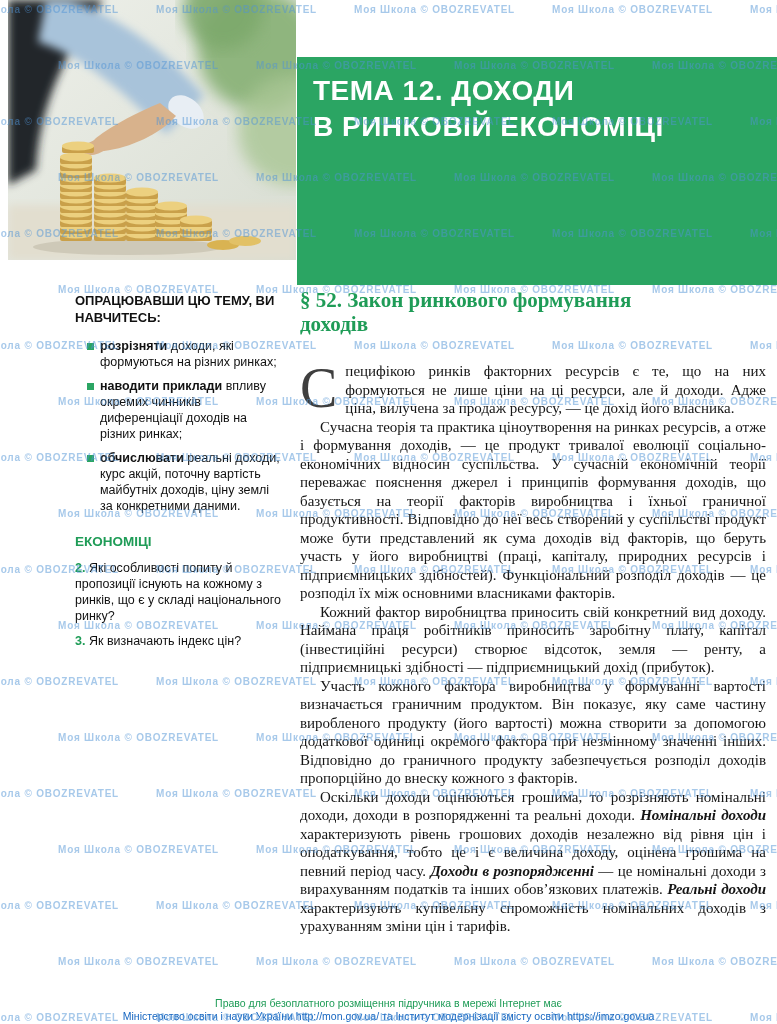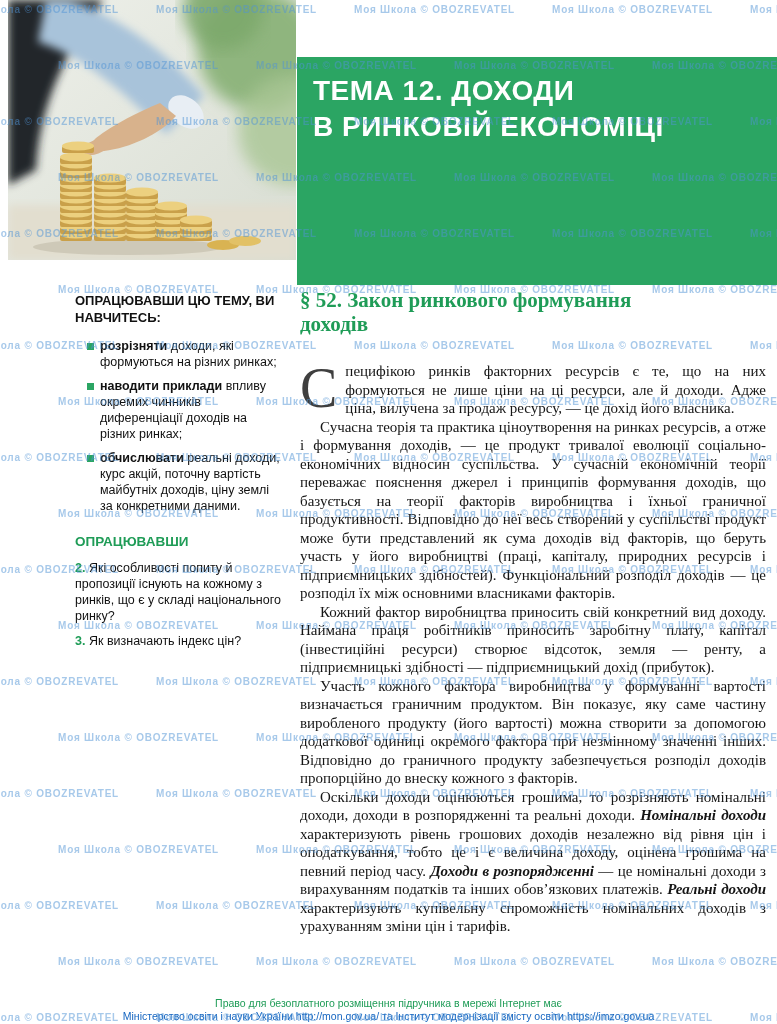--- a/index.html
+++ b/index.html
@@ -145,21 +145,21 @@
     <div class="title-line">В РИНКОВІЙ ЕКОНОМІЦІ</div>
   </div>
 
   <aside class="sidebar">
     <h3 class="learn-heading">ОПРАЦЮВАВШИ ЦЮ ТЕМУ, ВИ НАВЧИТЕСЬ:</h3>
     <ul class="learn-list">
       <li><span class="sq"></span><span class="learn-lead">розрізняти</span><span> доходи, які формуються на різних ринках;</span></li>
       <li><span class="sq"></span><span class="learn-lead">наводити приклади</span><span> впливу окремих чинників диференціації доходів на різних ринках;</span></li>
       <li><span class="sq"></span><span class="learn-lead">обчислювати</span><span> реальні доходи, курс акцій, поточну вартість майбутніх доходів, ціну землі за конкретними даними.</span></li>
     </ul>
-    <h3 class="recall-heading">ОПРАЦЮВАВШИ</h3>
+    <h3 class="recall-heading">ЕКОНОМІЦІ</h3>
     <ol class="recall-list">
       <li><span class="recall-num">2.</span> <span>Які особливості попиту й пропозиції існують на кожному з ринків, що є у складі національного ринку?</span></li>
       <li><span class="recall-num">3.</span> <span>Як визначають індекс цін?</span></li>
     </ol>
   </aside>
 
   <main class="main">
     <h2 class="section-heading">§ 52. Закон ринкового формування доходів</h2>
     <p class="para first"><span class="dropcap">С</span><span><span>пецифікою ринків факторних ресурсів є те, що на них формуються не лише ціни на ці ресурси, але й доходи. Адже ціна, вилучена за продаж ресурсу, — це дохід його власника.</span></span></p>
     <p class="para"><span>Сучасна теорія та практика ціноутворення на ринках ресурсів, а отже і формування доходів, — це продукт тривалої еволюції соціально-економічних відносин суспільства. У сучасній економічній теорії переважає пояснення джерел і принципів формування доходів, що базується на теорії факторів виробництва і їхньої граничної продуктивності. Відповідно до неї весь створений у суспільстві продукт може бути представлений як сума доходів від факторів, що беруть участь у його виробництві (праці, капіталу, природних ресурсів і підприємницьких здібностей). Функціональний розподіл доходів — це розподіл їх між основними власниками факторів.</span></p>

